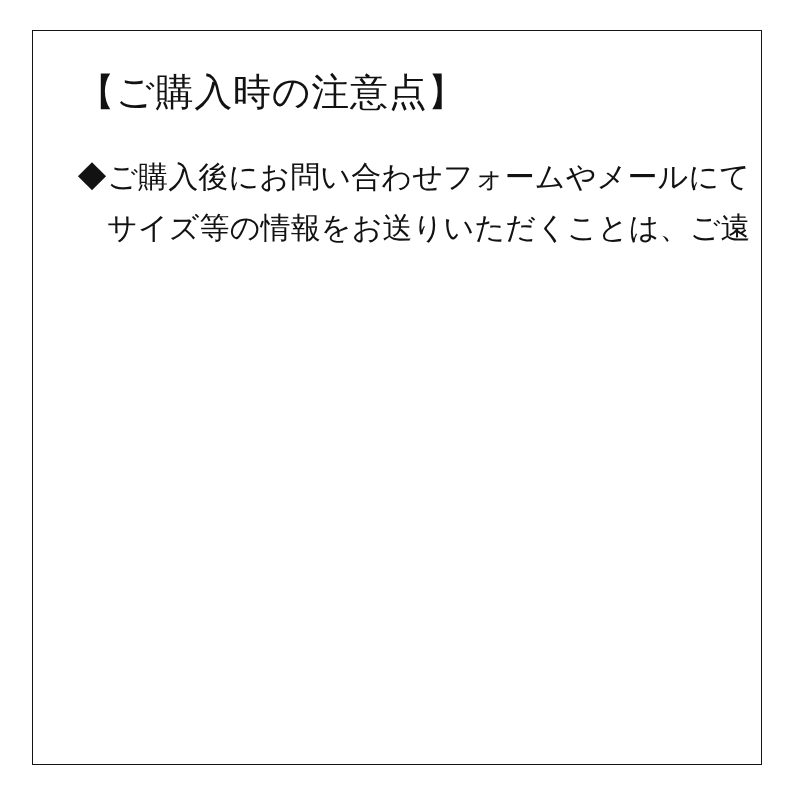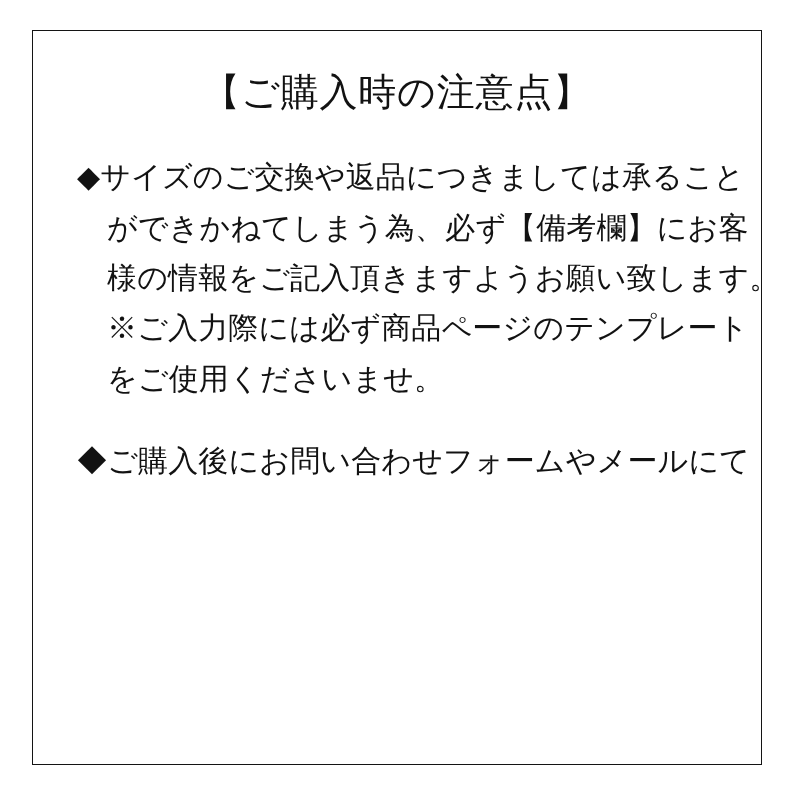--- a/index.html
+++ b/index.html
@@ -34,21 +34,20 @@
   .content {
     position: absolute;
     left: 0;
     top: 0;
     width: 100%;
     height: 100%;
     box-sizing: border-box;
     padding: 28px 44px 20px 44px;
   }
   .title {
-    text-align: center;
     font-size: 38px;
     line-height: 1.35;
     letter-spacing: 0.02em;
     font-weight: 400;
     margin: 8px 0 34px 0;
     color: #121212;
     white-space: nowrap;
   }
   .para {
     font-size: 30px;
@@ -72,27 +71,21 @@
 </style>
 </head>
 <body>
 
 <div class="page">
   <div class="frame">
     <div class="content">
 
       <div class="title">【ご購入時の注意点】</div>
 
-      <div class="para first">
-        <span class="line">◆サイズのご交換や返品につきましては承ること</span>
-        <span class="line indent">ができかねてしまう為、必ず【備考欄】にお客</span>
-        <span class="line indent">様の情報をご記入頂きますようお願い致します。</span>
-        <span class="line indent">※ご入力際には必ず商品ページのテンプレート</span>
-        <span class="line indent">をご使用くださいませ。</span>
-      </div>
 
       <div class="para second">
         <span class="line">◆ご購入後にお問い合わせフォームやメールにて</span>
+        <span class="line indent">サイズ等の情報をお送りいただくことは、ご遠</span>
       </div>
 
     </div>
   </div>
 </div>
 
 </body></html>

